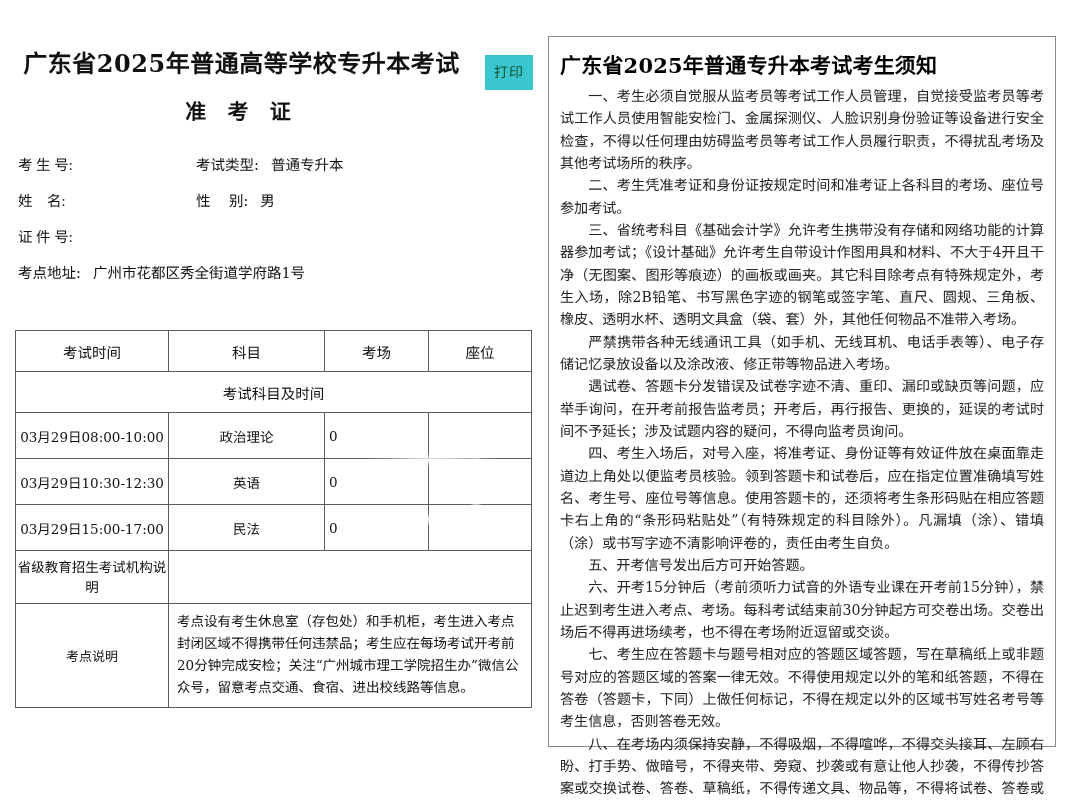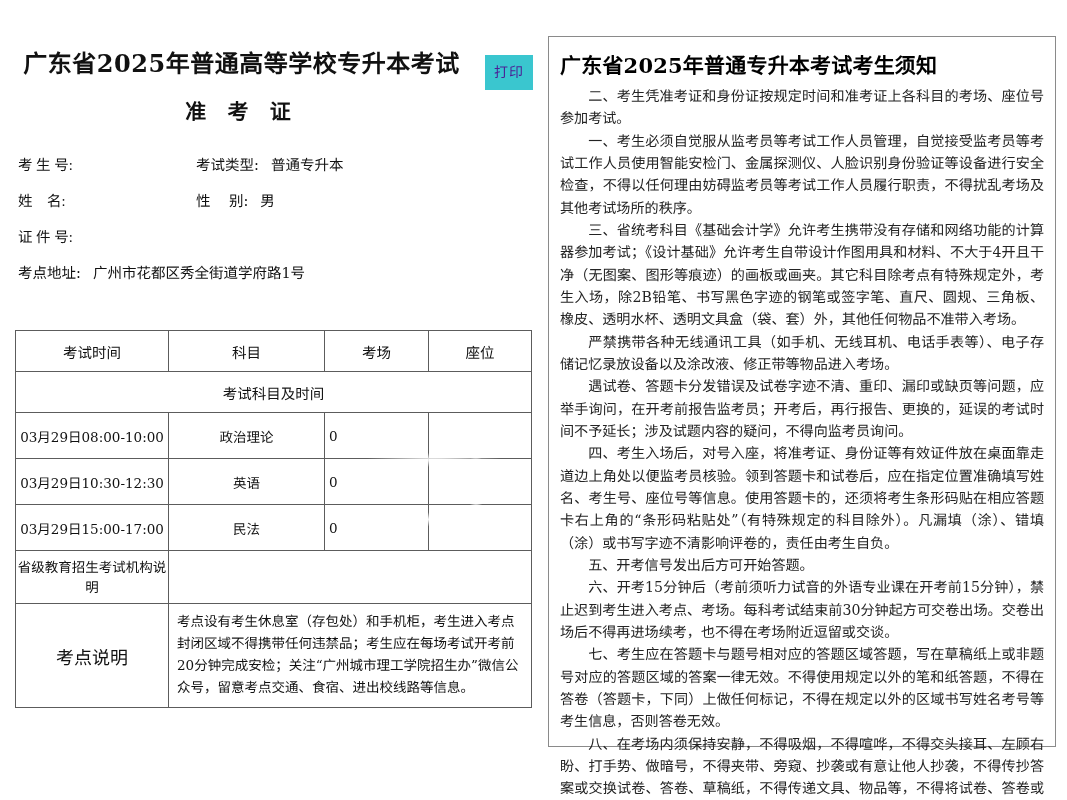--- a/index.html
+++ b/index.html
@@ -51,21 +51,21 @@
     padding-right: 70px;
   }
 
   #print-button {
     position: absolute;
     right: 12px;
     top: 55px;
     width: 48px;
     height: 35px;
     background: #3ac6cf;
-    color: #4c1d95;
+    color: #14532d;
     font-size: 14px;
     line-height: 35px;
     text-align: center;
     border: none;
     cursor: pointer;
     font-family: "DejaVu Sans", "Liberation Sans", sans-serif;
     letter-spacing: 1px;
     padding: 0;
   }
 
@@ -136,21 +136,21 @@
   }
   .note-body-cell {
     text-align: left !important;
     padding: 7px 8px 9px 8px !important;
     line-height: 1.62;
     font-size: 13.5px;
     vertical-align: middle;
   }
   .note-label-cell2 {
     width: 100px;
-    font-size: 18px;
+    font-size: 13px;
   }
 
   
   #scan-glare {
     position: absolute;
     left: 330px;
     top: 415px;
     width: 200px;
     height: 145px;
     pointer-events: none;
@@ -275,22 +275,22 @@
         <td class="note-body-cell" colspan="3">考点设有考生休息室（存包处）和手机柜，考生进入考点封闭区域不得携带任何违禁品；考生应在每场考试开考前20分钟完成安检；关注“广州城市理工学院招生办”微信公众号，留意考点交通、食宿、进出校线路等信息。</td>
       </tr>
     </tbody>
   </table>
 
   <div id="scan-glare"></div>
 </div>
 
 <div id="notice-panel">
   <div id="notice-title">广东省2025年普通专升本考试考生须知</div>
+  <p class="notice-p">一、考生必须自觉服从监考员等考试工作人员管理，自觉接受监考员等考试工作人员使用智能安检门、金属探测仪、人脸识别身份验证等设备进行安全检查，不得以任何理由妨碍监考员等考试工作人员履行职责，不得扰乱考场及其他考试场所的秩序。</p>
   <p class="notice-p">二、考生凭准考证和身份证按规定时间和准考证上各科目的考场、座位号参加考试。</p>
-  <p class="notice-p">一、考生必须自觉服从监考员等考试工作人员管理，自觉接受监考员等考试工作人员使用智能安检门、金属探测仪、人脸识别身份验证等设备进行安全检查，不得以任何理由妨碍监考员等考试工作人员履行职责，不得扰乱考场及其他考试场所的秩序。</p>
   <p class="notice-p">三、省统考科目《基础会计学》允许考生携带没有存储和网络功能的计算器参加考试；《设计基础》允许考生自带设计作图用具和材料、不大于4开且干净（无图案、图形等痕迹）的画板或画夹。其它科目除考点有特殊规定外，考生入场，除2B铅笔、书写黑色字迹的钢笔或签字笔、直尺、圆规、三角板、橡皮、透明水杯、透明文具盒（袋、套）外，其他任何物品不准带入考场。</p>
   <p class="notice-p">严禁携带各种无线通讯工具（如手机、无线耳机、电话手表等）、电子存储记忆录放设备以及涂改液、修正带等物品进入考场。</p>
   <p class="notice-p">遇试卷、答题卡分发错误及试卷字迹不清、重印、漏印或缺页等问题，应举手询问，在开考前报告监考员；开考后，再行报告、更换的，延误的考试时间不予延长；涉及试题内容的疑问，不得向监考员询问。</p>
   <p class="notice-p">四、考生入场后，对号入座，将准考证、身份证等有效证件放在桌面靠走道边上角处以便监考员核验。领到答题卡和试卷后，应在指定位置准确填写姓名、考生号、座位号等信息。使用答题卡的，还须将考生条形码贴在相应答题卡右上角的“条形码粘贴处”（有特殊规定的科目除外）。凡漏填（涂）、错填（涂）或书写字迹不清影响评卷的，责任由考生自负。</p>
   <p class="notice-p">五、开考信号发出后方可开始答题。</p>
   <p class="notice-p">六、开考15分钟后（考前须听力试音的外语专业课在开考前15分钟），禁止迟到考生进入考点、考场。每科考试结束前30分钟起方可交卷出场。交卷出场后不得再进场续考，也不得在考场附近逗留或交谈。</p>
   <p class="notice-p">七、考生应在答题卡与题号相对应的答题区域答题，写在草稿纸上或非题号对应的答题区域的答案一律无效。不得使用规定以外的笔和纸答题，不得在答卷（答题卡，下同）上做任何标记，不得在规定以外的区域书写姓名考号等考生信息，否则答卷无效。</p>
   <p class="notice-p">八、在考场内须保持安静，不得吸烟，不得喧哗，不得交头接耳、左顾右盼、打手势、做暗号，不得夹带、旁窥、抄袭或有意让他人抄袭，不得传抄答案或交换试卷、答卷、草稿纸，不得传递文具、物品等，不得将试卷、答卷或草稿纸带出考场。</p>
 
 </div>

